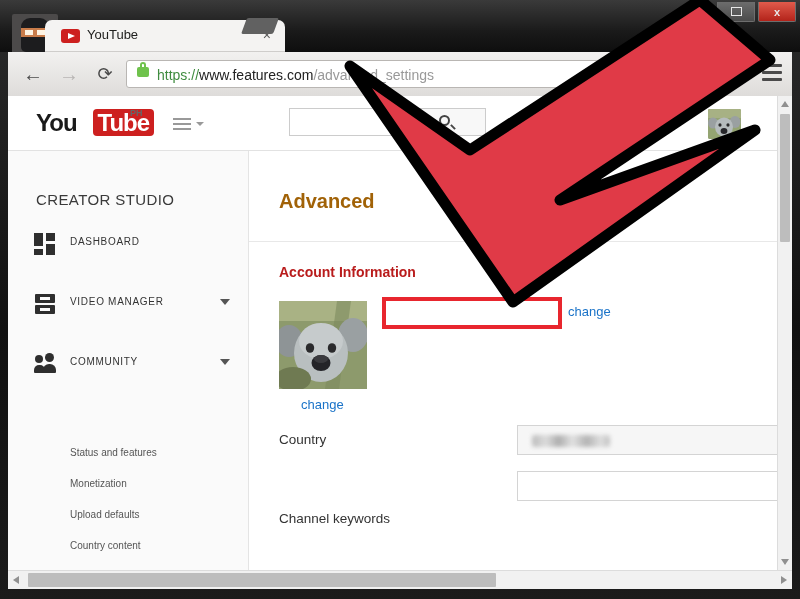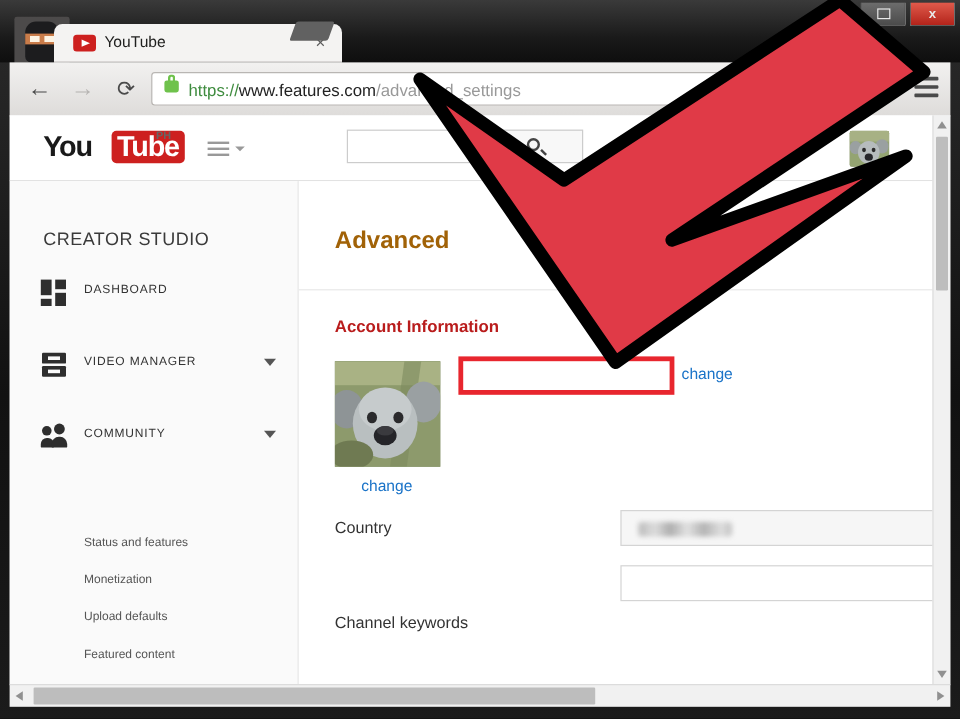--- a/index.html
+++ b/index.html
@@ -736,21 +736,21 @@
             <i class="ico-vm-bar b"></i>
         </span>
         <span class="lbl">VIDEO MANAGER</span>
         <span class="chev"></span>
       </div>
 
 
       <div class="sub-item" id="sub-status">Status and features</div>
       <div class="sub-item" id="sub-monet">Monetization</div>
       <div class="sub-item" id="sub-upload">Upload defaults</div>
-      <div class="sub-item" id="sub-featured">Featured content</div>
+      <div class="sub-item" id="sub-featured">Country content</div>
     </div>
 
     <div id="content">
       <div id="page-heading">Advanced</div>
       <div id="content-divider"></div>
       <div id="section-heading">Account Information</div>
 
       <div id="channel-thumb">
         <svg width="88" height="88" viewBox="0 0 88 88">
           <rect width="88" height="88" fill="#8d9a6c"></rect>

